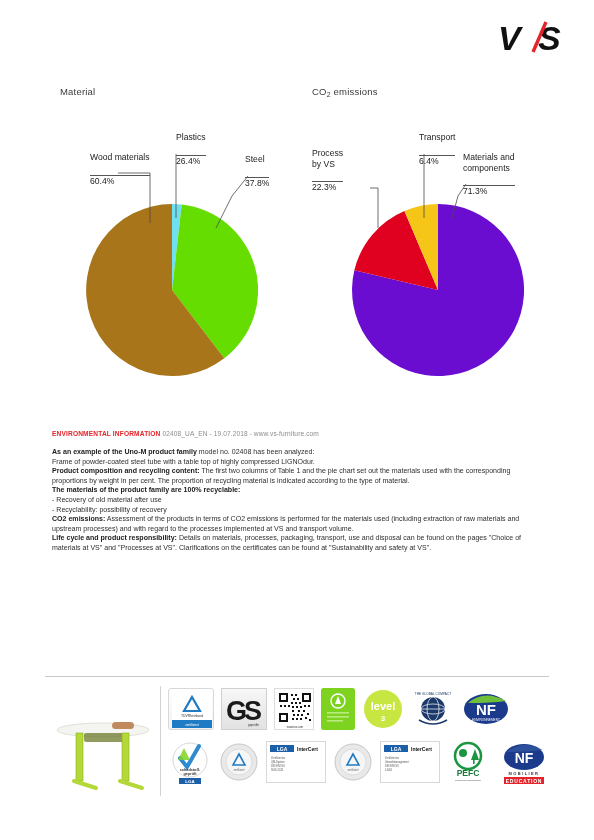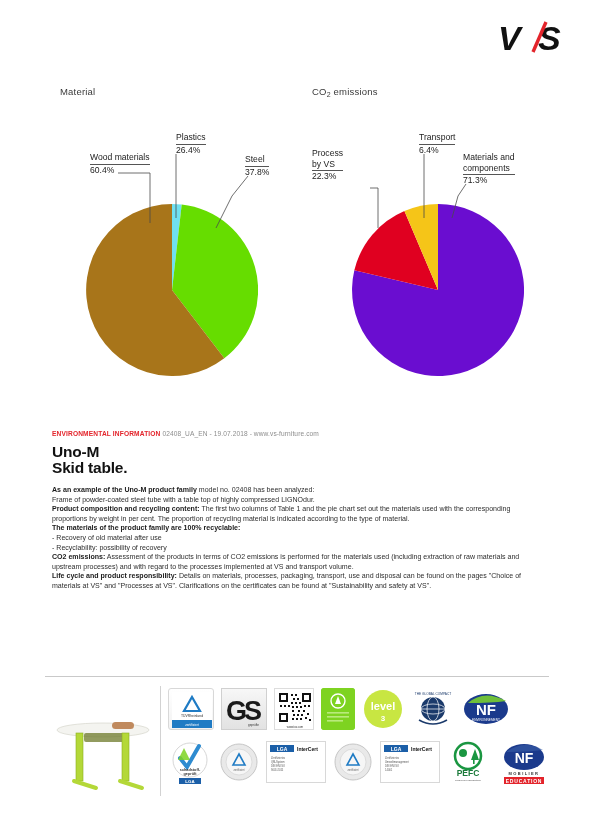--- a/index.html
+++ b/index.html
@@ -37,21 +37,21 @@
   .plabel {
     position: absolute;
     font-size: 8.6px;
     line-height: 10.6px;
     color: #222;
     white-space: nowrap;
   }
   .plabel .ul {
     display: inline-block;
     border-bottom: 0.8px solid #555;
-    padding-bottom: 1px;
+    padding-bottom: 12px;
   }
   .plabel .val { display: block; }
   .plabel.tworow .ul { display: block; }
 
   .leaders { position: absolute; top: 0; left: 0; width: 594px; height: 330px; pointer-events: none; }
 
   
   .doc { position: absolute; left: 52px; top: 430px; width: 494px; }
 
   .eyebrow { font-size: 6.6px; letter-spacing: .1px; margin-bottom: 7px; }
@@ -199,24 +199,20 @@
     </div>
   </div>
 
   <div class="doc">
 
     <div class="eyebrow">
       <span class="red">ENVIRONMENTAL INFORMATION</span>
       <span class="meta">02408_UA_EN - 19.07.2018 - www.vs-furniture.com</span>
     </div>
 
-    <div class="title">
-      <span>Uno-M</span>
-      <span class="l2">Skid table.</span>
-    </div>
 
     <div class="body">
       <p>
         <b>As an example of the Uno-M product family</b><span> model no. 02408 has been analyzed:</span>
       </p>
       <p>Frame of powder-coated steel tube with a table top of highly compressed LIGNOdur.</p>
       <p>
         <b>Product composition and recycling content:</b><span> The first two columns of Table 1 and the pie chart set out the materials used with the corresponding proportions by weight in per cent. The proportion of recycling material is indicated according to the type of material.</span>
       </p>
       <p>

